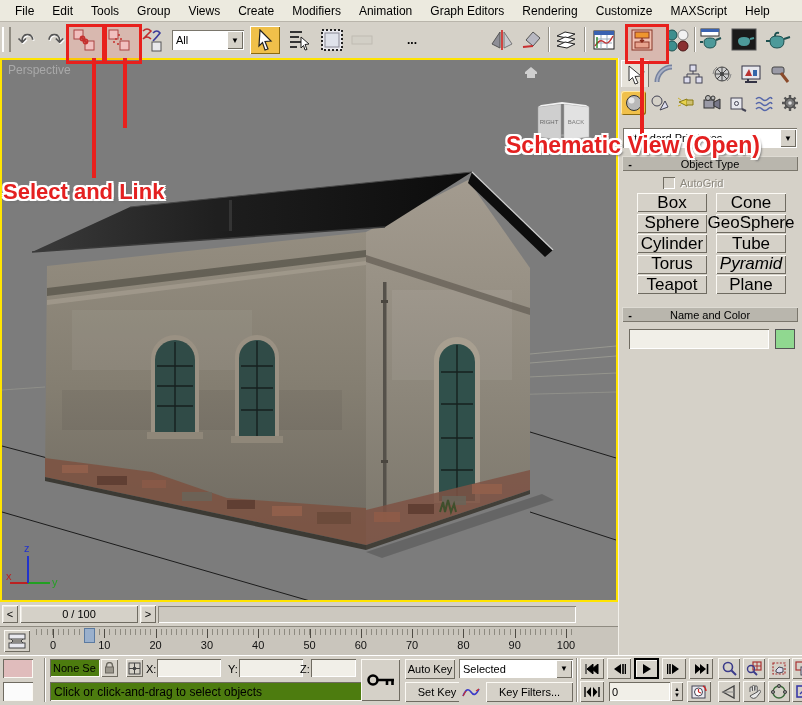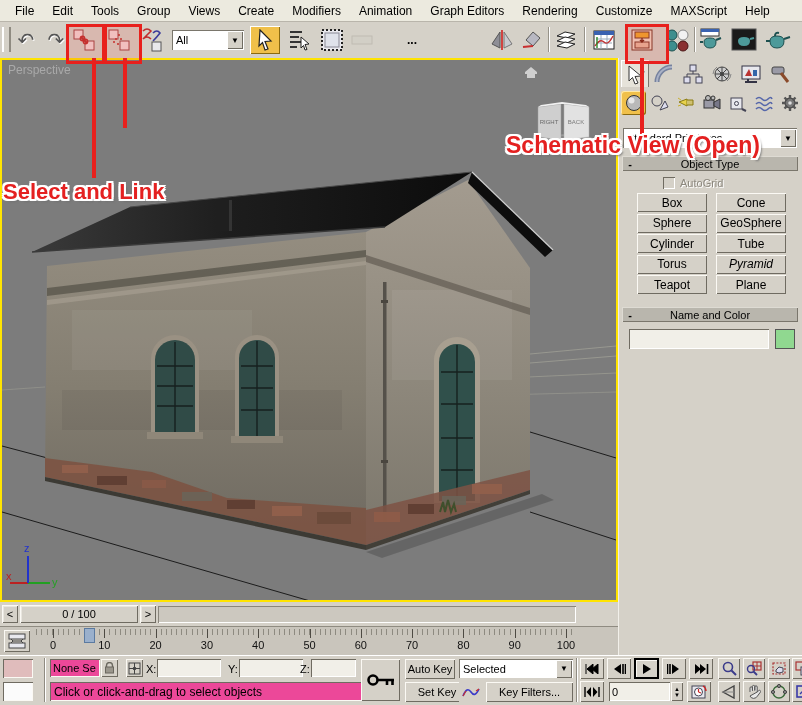--- a/index.html
+++ b/index.html
@@ -18,37 +18,37 @@
   .sepv{position:absolute;top:5px;width:1px;height:25px;background:#979389;border-right:1px solid #fff;}
   .ddrop{position:absolute;display:flex;align-items:center;background:#fff;
          box-shadow:inset 1px 1px 0 #7a766c, inset -1px -1px 0 #fff;height:20px;font-size:11px;}
   .ddrop .dtxt{flex:1;padding-left:4px;white-space:nowrap;overflow:hidden;}
   .darrow{width:16px;height:18px;margin:1px;background:#d5d1c8;display:flex;align-items:center;justify-content:center;
           box-shadow:inset 1px 1px 0 #fff, inset -1px -1px 0 #6f6b61;font-size:8px;color:#000;}
   .ybtn{background:#f0c04a;box-shadow:inset 1px 1px 0 #fff, inset -1px -1px 0 #8a6a10;}
   .curved{font-size:20px;color:#555;text-shadow:1px 1px 0 #fff;line-height:1;}
   
   .raised{background:#d5d1c8;box-shadow:inset 1px 1px 0 #fbf9f4, inset -1px -1px 0 #6f6b61, inset 2px 2px 0 #e9e6df;}
-  .sunken{background:#ec4899;box-shadow:inset 1px 1px 0 #6f6b61, inset -1px -1px 0 #fbf9f4;}
+  .sunken{background:#4d7c0f;box-shadow:inset 1px 1px 0 #6f6b61, inset -1px -1px 0 #fbf9f4;}
   
   .viewport{position:absolute;left:0;top:58px;width:618px;height:544px;box-sizing:border-box;
             border:2px solid #ffe400;background:#7c7c7c;}
   .vp-label{position:absolute;left:6px;top:3px;color:#a9a9a9;font-size:12px;}
   
   .cmdpanel{position:absolute;left:618px;top:58px;width:184px;height:597px;background:#d5d1c8;
             border-left:1px solid #f2f0ea;box-sizing:border-box;}
   .tab{position:absolute;width:28px;height:27px;display:flex;align-items:center;justify-content:center;}
   .tab.active{background:#e6e3da;box-shadow:inset 1px 1px 0 #fff, inset -1px 0 0 #7a766c;}
   .cticon{position:absolute;width:25px;height:24px;display:flex;align-items:center;justify-content:center;}
   .cticon.active{background:#f0c04a;border-radius:3px;box-shadow:inset 1px 1px 0 #ffe9a8, inset -1px -1px 0 #8a6a10;}
   .rollhead{position:absolute;left:3px;width:176px;height:15px;background:#b9b6ad;font-size:11px;
             box-shadow:inset 1px 1px 0 #dedbd3, inset -1px -1px 0 #7a766c;display:flex;align-items:center;}
   .rollhead .minus{width:16px;text-align:center;font-weight:bold;}
   .rollhead .rtitle{flex:1;text-align:center;padding-right:16px;}
-  .objbtn{position:absolute;width:70px;height:19px;font-size:12px;display:flex;align-items:center;justify-content:center;
+  .objbtn{position:absolute;width:70px;height:19px;font-size:17px;display:flex;align-items:center;justify-content:center;
           background:#d5d1c8;box-shadow:inset 1px 1px 0 #fbf9f4, inset -1px -1px 0 #6f6b61;}
   .grayed{color:#8c887e;text-shadow:1px 1px 0 #fff;}
   .checkbox{position:absolute;width:12px;height:12px;background:#d5d1c8;
             box-shadow:inset 1px 1px 0 #6f6b61, inset -1px -1px 0 #fff;}
   
   .timeslider{position:absolute;left:0;top:602px;width:618px;height:24px;background:#d5d1c8;}
   .track{position:absolute;left:158px;top:4px;width:418px;height:17px;background:#ccc8bf;
          box-shadow:inset 1px 1px 0 #8a867c, inset -1px -1px 0 #fff;}
   .tsbtn{position:absolute;top:3px;height:18px;display:flex;align-items:center;justify-content:center;font-size:11px;}
   .trackbar{position:absolute;left:0;top:626px;width:618px;height:29px;background:#c9c5bc;border-top:1px solid #8f8b81;}

